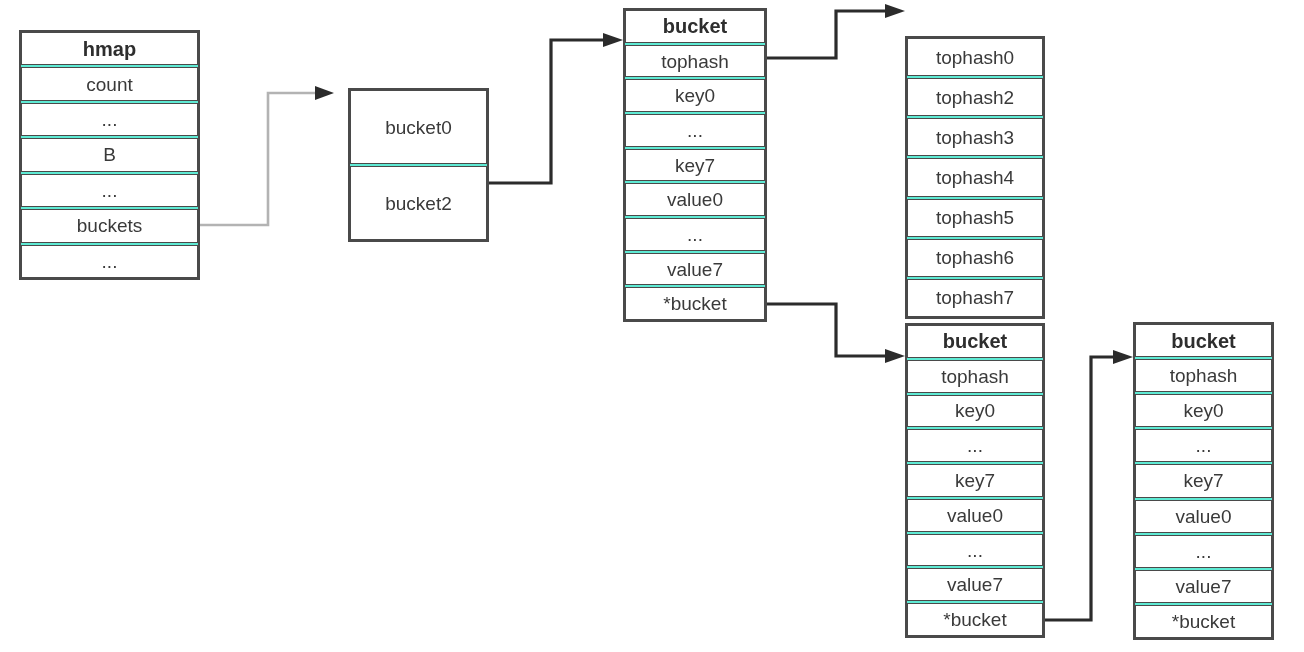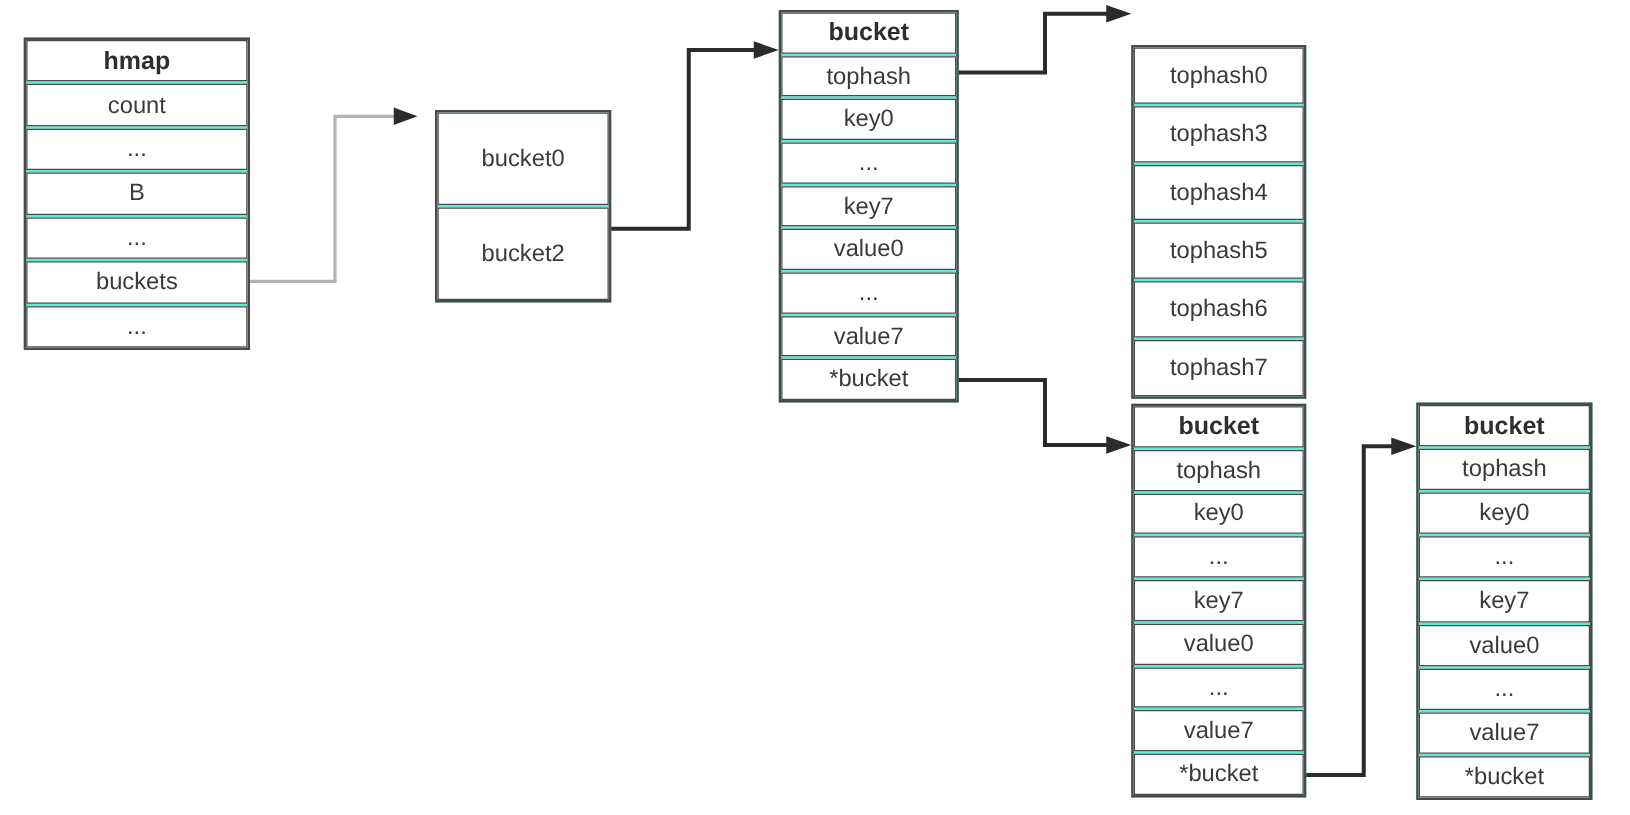--- a/index.html
+++ b/index.html
@@ -75,20 +75,21 @@
     <div class="cell">...</div>
     <div class="cell">key7</div>
     <div class="cell">value0</div>
     <div class="cell">...</div>
     <div class="cell">value7</div>
     <div class="cell">*bucket</div>
   </div>
 
   <div class="tbl" style="left:905px; top:8px; width:140px; height:283px;margin-top:28px;">
     <div class="cell">tophash0</div>
+    <div class="cell">tophash2</div>
     <div class="cell">tophash3</div>
     <div class="cell">tophash4</div>
     <div class="cell">tophash5</div>
     <div class="cell">tophash6</div>
     <div class="cell">tophash7</div>
   </div>
 
   <div class="tbl" style="left:905px; top:323px; width:140px; height:315px;">
     <div class="cell hdr">bucket</div>
     <div class="cell">tophash</div>

